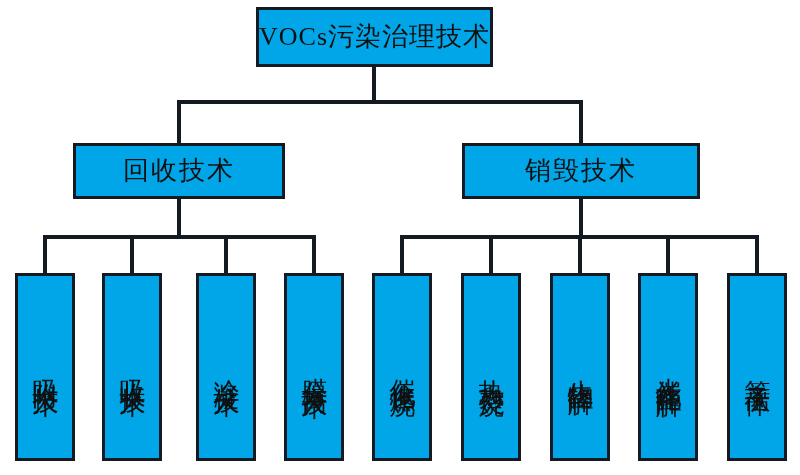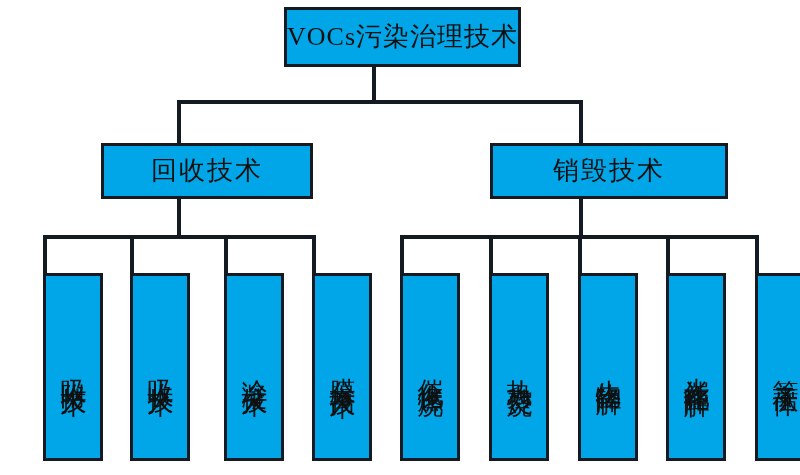--- a/index.html
+++ b/index.html
@@ -12,21 +12,20 @@
   .stage{
     position:relative;width:800px;height:475px;background:var(--bg);
     overflow:hidden;font-family:"Liberation Serif","DejaVu Serif",serif;
   }
   .node{
     position:absolute;box-sizing:border-box;
     background:var(--fill);border:3px solid var(--line);
     display:flex;align-items:center;justify-content:center;
     color:var(--text);font-size:26px;font-weight:500;line-height:1;
     white-space:nowrap;
-    margin-left:28px;
   }
   .node.root{left:256px;top:7px;width:237px;height:60px;letter-spacing:1px;}
   .node.branch{letter-spacing:2px;}
   .node.branch.b0{left:73px;top:143px;width:212px;height:56px;align-items:center;}
   .node.branch.b1{left:462px;top:143px;width:238px;height:56px;text-align:center;}
   .node.leaf{top:273px;width:60px;height:188px;}
   .node.leaf .vtext{
     writing-mode:vertical-rl;text-orientation:upright;
     letter-spacing:4px;font-size:26px;
   }

